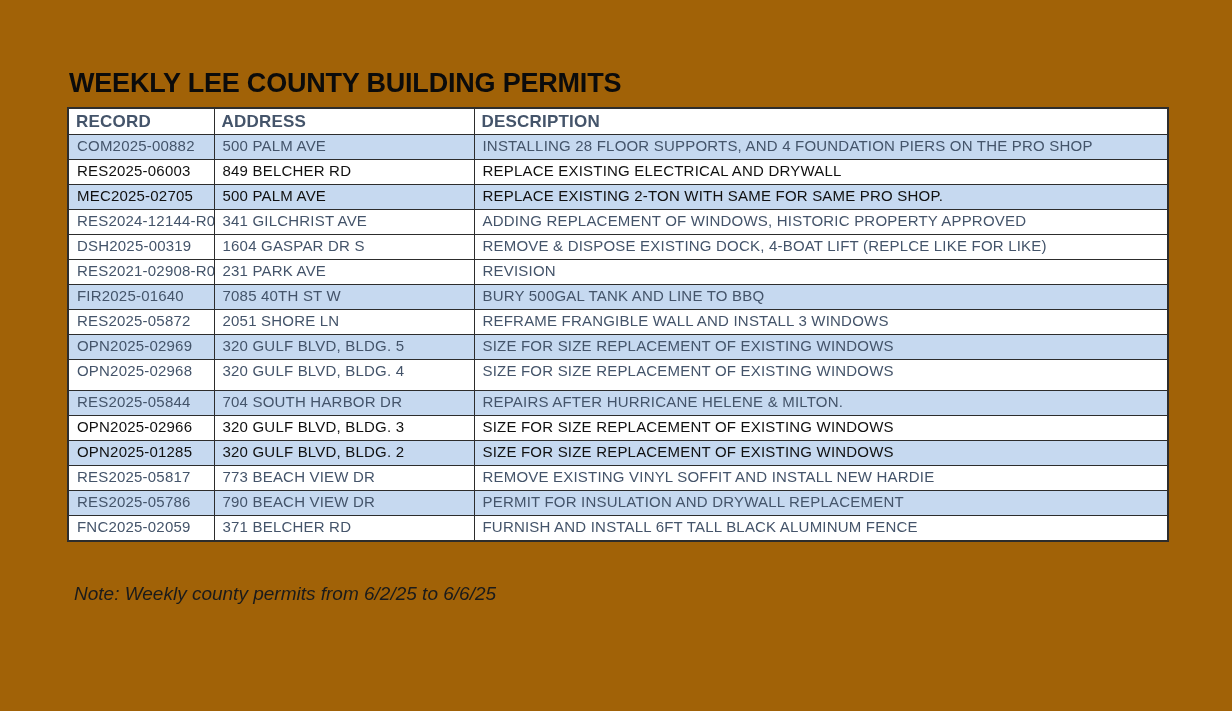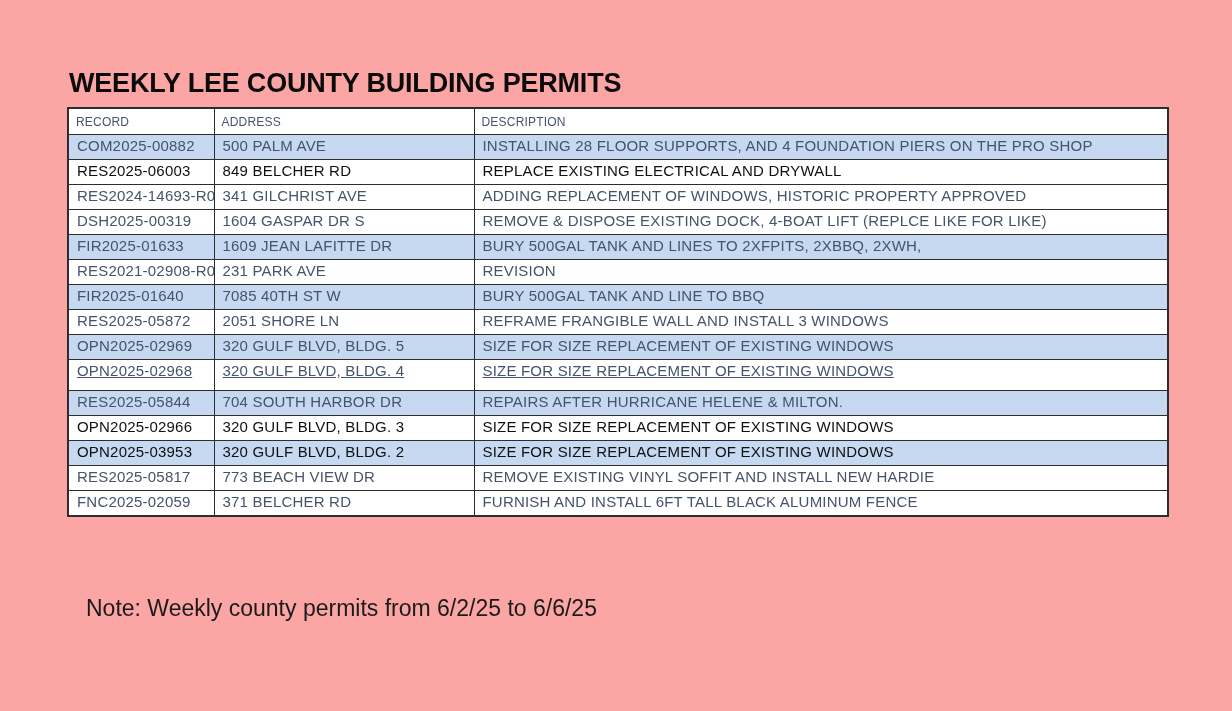--- a/index.html
+++ b/index.html
@@ -6,54 +6,54 @@
     --row-blue:#c6d9f0;
     --slate:#44546a;
     --ink:#101010;
     --border:#2d2d2d;
   }
   html,body{margin:0;padding:0;background:#ffffff;}
   body{
     width:1232px;height:711px;overflow:hidden;
     font-family:"Liberation Sans", sans-serif;
   }
-  .page{position:relative;width:1232px;height:711px;background:#fca5a5;}
+  .page{position:relative;width:1232px;height:711px;background:#a16207;}
   .title{
     position:absolute;left:69px;top:68px;margin:0;
     font-size:27px;font-weight:bold;color:#0b0b0b;letter-spacing:-0.2px;
     white-space:nowrap;
   }
   table.permits{
     position:absolute;left:67px;top:107px;width:1100px;
     border-collapse:collapse;table-layout:fixed;
     border:2px solid var(--border);
   }
   col.c-record{width:146px;}
   col.c-address{width:260px;}
   col.c-description{width:694px;}
   th{
     height:23px;background:#ffffff;color:var(--slate);
-    font-size:12px;font-weight:normal;text-align:left;
+    font-size:17px;font-weight:bold;text-align:left;
     padding:1px 2px 1px 7px;border:1px solid var(--border);
     white-space:nowrap;overflow:hidden;letter-spacing:0.2px;
   }
   td{
     height:22px;line-height:18px;vertical-align:top;
     padding:2px 4px 0 8px;font-size:15px;letter-spacing:0.2px;
     border:1px solid var(--border);
     white-space:nowrap;overflow:hidden;
   }
   tr.shade-blue td{background:var(--row-blue);}
   tr.shade-white td{background:#ffffff;}
   tr.tone-slate td{color:var(--slate);margin-left:46px;}
   tr.tone-black td{color:var(--ink);}
-  tr.tall td{height:28px;text-decoration:underline;}
+  tr.tall td{height:28px;}
   .note{
-    position:absolute;left:70px;top:579px;margin:16px;
-    font-size:23px;color:#1b1b1b;white-space:nowrap;
+    position:absolute;left:70px;top:579px;margin:4px;
+    font-size:19px;font-style:italic;color:#1b1b1b;white-space:nowrap;
   }
 </style>
 </head>
 <body>
 
 <div class="page">
 
   <h1 class="title">WEEKLY LEE COUNTY BUILDING PERMITS</h1>
 
   <table class="permits">
@@ -73,34 +73,34 @@
         <tr class="shade-blue tone-slate">
           <td>COM2025-00882</td>
           <td>500 PALM AVE</td>
           <td>INSTALLING 28 FLOOR SUPPORTS, AND 4 FOUNDATION PIERS ON THE PRO SHOP</td>
         </tr>
         <tr class="shade-white tone-black">
           <td>RES2025-06003</td>
           <td>849 BELCHER RD</td>
           <td>REPLACE EXISTING ELECTRICAL AND DRYWALL</td>
         </tr>
+        <tr class="shade-blue tone-black">
+          <td>MEC2025-02705</td>
+          <td>500 PALM AVE</td>
+          <td>REPLACE EXISTING 2-TON WITH SAME FOR SAME PRO SHOP.</td>
+        </tr>
         <tr class="shade-white tone-slate">
-          <td>RES2024-14693-R0</td>
+          <td>RES2024-12144-R0</td>
           <td>341 GILCHRIST AVE</td>
           <td>ADDING REPLACEMENT OF WINDOWS, HISTORIC PROPERTY  APPROVED</td>
         </tr>
         <tr class="shade-white tone-slate">
           <td>DSH2025-00319</td>
           <td>1604 GASPAR DR S</td>
           <td>REMOVE &amp; DISPOSE EXISTING DOCK, 4-BOAT LIFT (REPLCE LIKE FOR LIKE)</td>
-        </tr>
-        <tr class="shade-blue tone-slate">
-          <td>FIR2025-01633</td>
-          <td>1609 JEAN LAFITTE DR</td>
-          <td>BURY 500GAL TANK AND LINES TO 2XFPITS, 2XBBQ, 2XWH,</td>
         </tr>
         <tr class="shade-white tone-slate">
           <td>RES2021-02908-R0</td>
           <td>231 PARK AVE</td>
           <td>REVISION</td>
         </tr>
         <tr class="shade-blue tone-slate">
           <td>FIR2025-01640</td>
           <td>7085 40TH ST W</td>
           <td>BURY 500GAL TANK AND LINE TO BBQ</td>
@@ -124,28 +124,33 @@
           <td>RES2025-05844</td>
           <td>704 SOUTH HARBOR DR</td>
           <td>REPAIRS AFTER HURRICANE HELENE &amp; MILTON.</td>
         </tr>
         <tr class="shade-white tone-black">
           <td>OPN2025-02966</td>
           <td>320 GULF BLVD, BLDG. 3</td>
           <td>SIZE FOR SIZE REPLACEMENT OF EXISTING WINDOWS</td>
         </tr>
         <tr class="shade-blue tone-black">
-          <td>OPN2025-03953</td>
+          <td>OPN2025-01285</td>
           <td>320 GULF BLVD, BLDG. 2</td>
           <td>SIZE FOR SIZE REPLACEMENT OF EXISTING WINDOWS</td>
         </tr>
         <tr class="shade-white tone-slate">
           <td>RES2025-05817</td>
           <td>773 BEACH VIEW DR</td>
           <td>REMOVE EXISTING VINYL SOFFIT AND INSTALL NEW HARDIE</td>
+        </tr>
+        <tr class="shade-blue tone-slate">
+          <td>RES2025-05786</td>
+          <td>790 BEACH VIEW DR</td>
+          <td>PERMIT FOR INSULATION AND DRYWALL REPLACEMENT</td>
         </tr>
         <tr class="shade-white tone-slate">
           <td>FNC2025-02059</td>
           <td>371 BELCHER RD</td>
           <td>FURNISH AND INSTALL 6FT TALL BLACK ALUMINUM FENCE</td>
         </tr>
       </tbody>
   </table>
 
   <p class="note">Note: Weekly county permits from 6/2/25 to 6/6/25</p>

